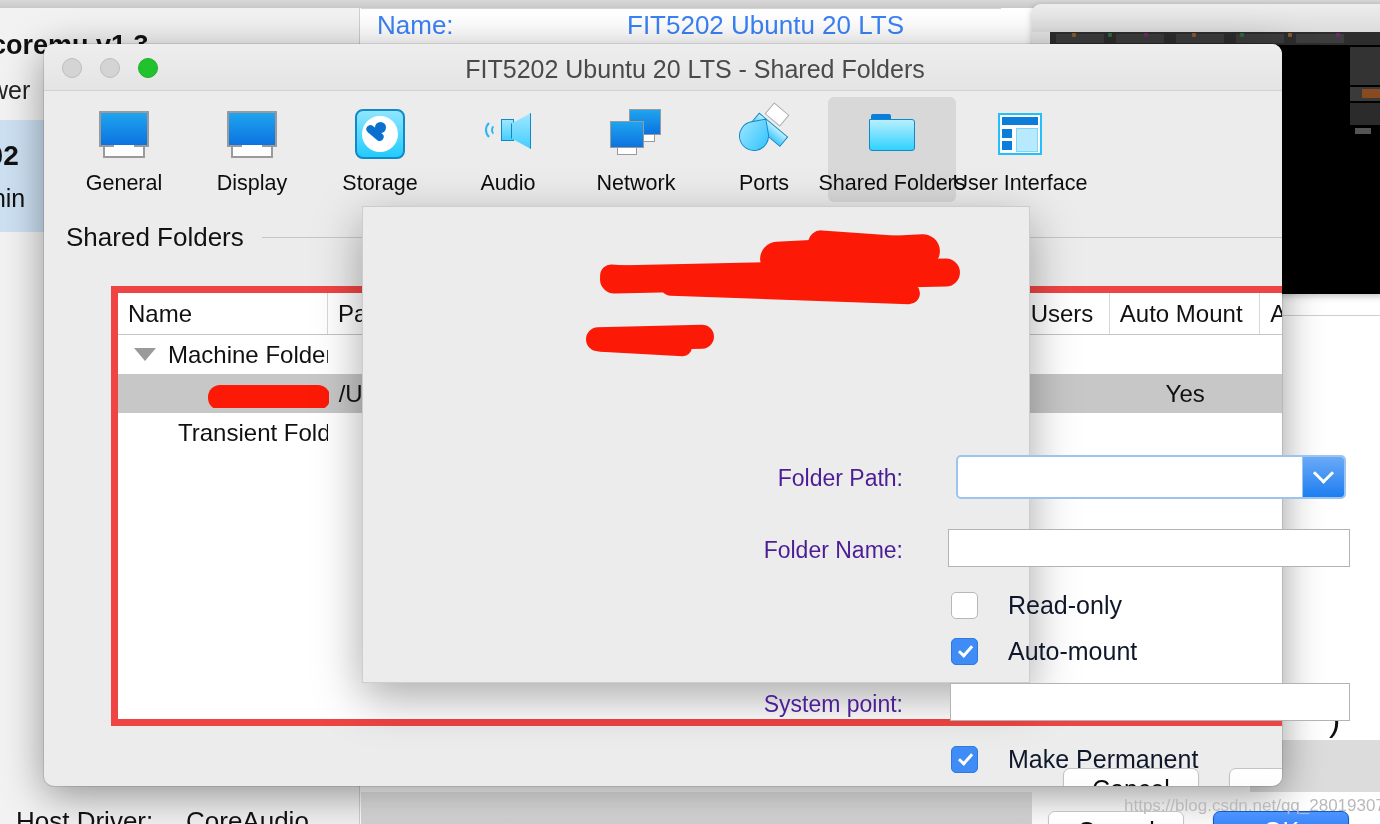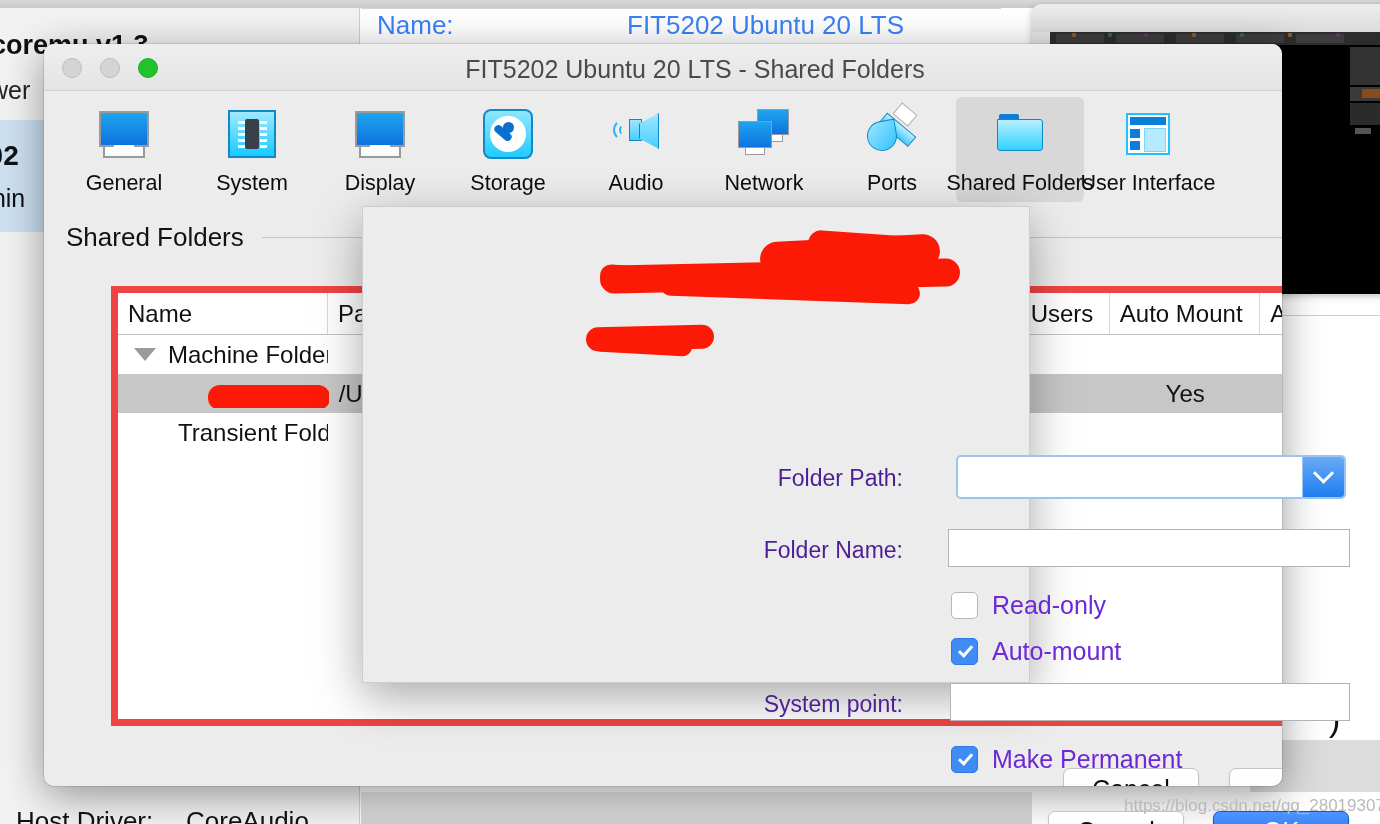--- a/index.html
+++ b/index.html
@@ -338,21 +338,21 @@
   .cbox {
     width: 27px; height: 27px; border-radius: 5px; flex: none;
     display: flex; align-items: center; justify-content: center;
   }
   .cbox.off { background: #fff; border: 1px solid #b7b7b7; }
   .cbox.on  { background: #3f8cf7; border: 1px solid #2f79e0; }
   .cmark {
     width: 8px; height: 14px; border-right: 3px solid #fff; border-bottom: 3px solid #fff;
     transform: rotate(42deg) translate(-1px,-2px);
   }
-  .check-label { margin-left: 14px; font-size: 25px; color: #6d28d9; white-space: nowrap; }
+  .check-label { margin-left: 30px; font-size: 25px; color: #0f172a; white-space: nowrap; }
 
   .sheet-cancel { position: absolute; left: 685px; top: 604px; width: 136px; height: 41px; }
   .sheet-ok     { position: absolute; left: 850px; top: 604px; width: 136px; height: 41px; }
 
   
   .redact { position: absolute; background: #fc1a07; }
   .watermark {
     position: absolute; left: 1124px; top: 796px;
     font-size: 17px; color: #b9b9b9; white-space: nowrap;
   }
@@ -433,37 +433,20 @@
 
       <div class="tb-item">
         <div class="tb-icon">
           <div class="ic-monitor-body"></div>
             <div class="ic-monitor-notch"></div>
             <div class="ic-monitor-foot"></div>
         </div>
         <div class="tb-label">General</div>
       </div>
 
-      <div class="tb-item">
-        <div class="tb-icon">
-          <div class="ic-chip-bg"></div>
-          <div class="ic-chip-core"></div>
-          <div class="ic-chip-pin" style="left:15px;top:16px;"></div>
-          <div class="ic-chip-pin" style="left:15px;top:22px;"></div>
-          <div class="ic-chip-pin" style="left:15px;top:28px;"></div>
-          <div class="ic-chip-pin" style="left:15px;top:34px;"></div>
-          <div class="ic-chip-pin" style="left:15px;top:40px;"></div>
-          <div class="ic-chip-pin" style="left:37px;top:16px;"></div>
-          <div class="ic-chip-pin" style="left:37px;top:22px;"></div>
-          <div class="ic-chip-pin" style="left:37px;top:28px;"></div>
-          <div class="ic-chip-pin" style="left:37px;top:34px;"></div>
-          <div class="ic-chip-pin" style="left:37px;top:40px;"></div>
-        </div>
-        <div class="tb-label">System</div>
-      </div>
 
       <div class="tb-item">
         <div class="tb-icon">
           <div class="ic-monitor-body"></div>
             <div class="ic-monitor-notch"></div>
             <div class="ic-monitor-foot"></div>
         </div>
         <div class="tb-label">Display</div>
       </div>
 

